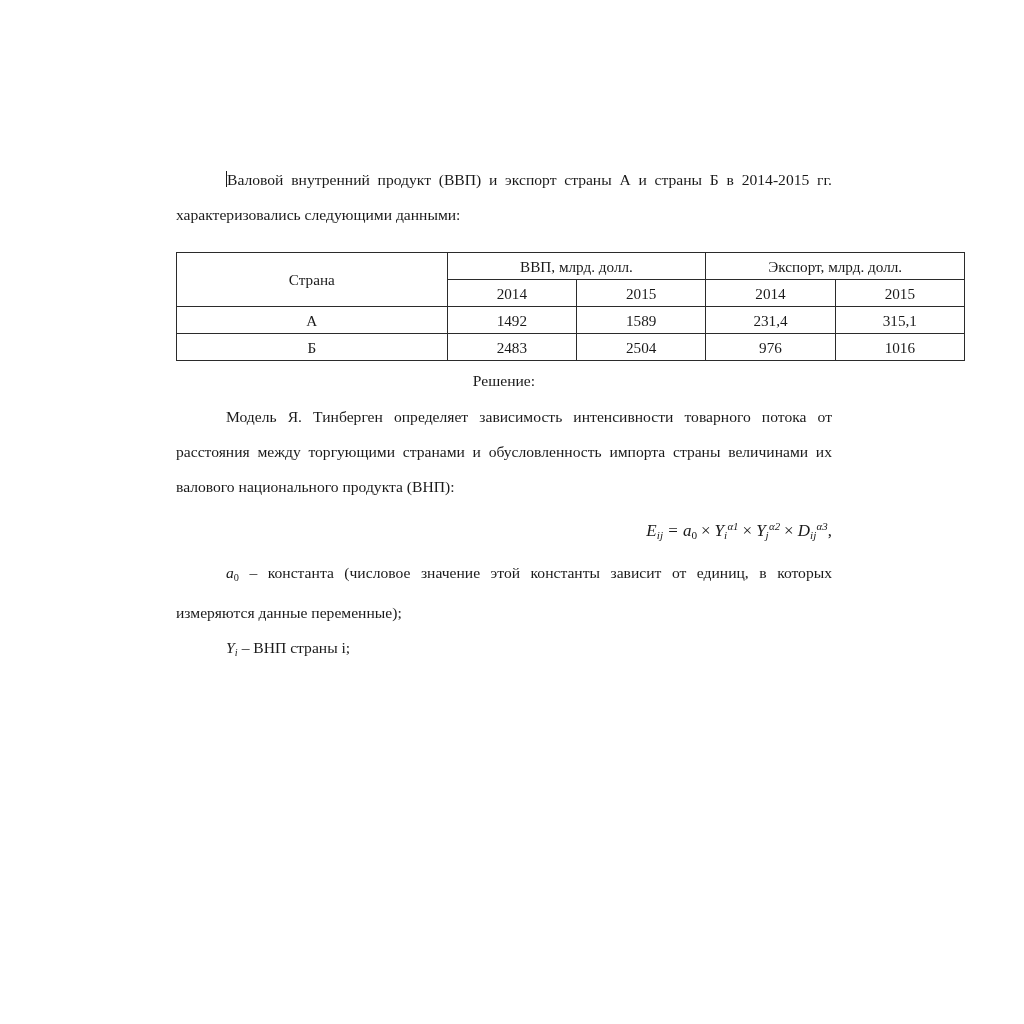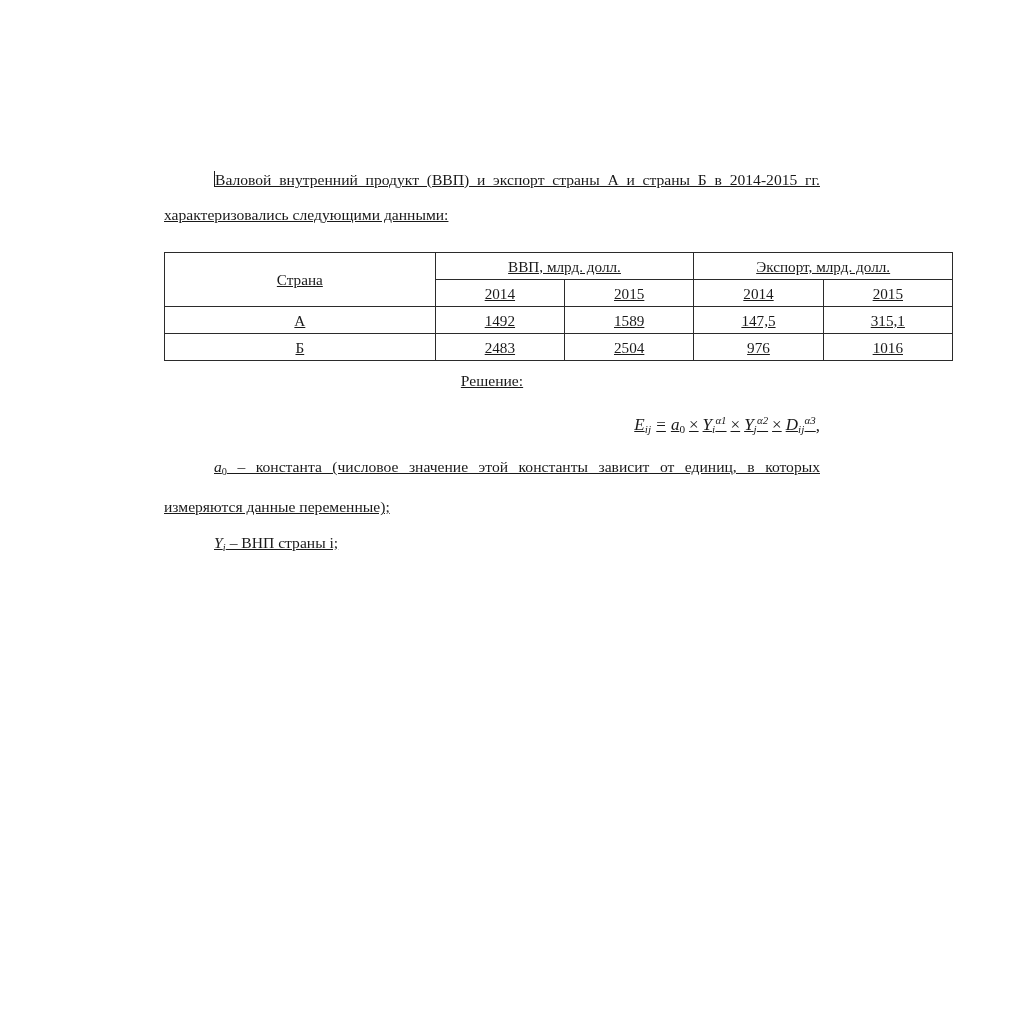--- a/index.html
+++ b/index.html
@@ -18,24 +18,23 @@
 
   .page {
     position: relative;
     width: 1024px;
     height: 1024px;
     background: #ffffff;
   }
 
   .doc-body {
     position: absolute;
-    left: 164px;
+    left: 176px;
     top: 162px;
     width: 656px;
-    text-decoration: underline;
   }
 
   p.para {
     margin: 0;
     font-size: 15.6px;
     line-height: 35.2px;
     text-align: justify;
     text-justify: inter-word;
     color: #1a1a1a;
   }
@@ -146,36 +145,37 @@
         <tr>
           <td>2014</td>
           <td>2015</td>
           <td>2014</td>
           <td>2015</td>
         </tr>
         <tr>
           <td>А</td>
           <td>1492</td>
           <td>1589</td>
-          <td>147,5</td>
+          <td>231,4</td>
           <td>315,1</td>
         </tr>
         <tr>
           <td>Б</td>
           <td>2483</td>
           <td>2504</td>
           <td>976</td>
           <td>1016</td>
         </tr>
       </tbody>
     </table>
 
 
     <p class="para centered">Решение:</p>
 
+    <p class="para indent">Модель Я. Тинберген определяет зависимость интенсивности товарного потока от расстояния между торгующими странами и обусловленность импорта страны величинами их валового национального продукта (ВНП):</p>
 
     <div class="formula"><span class="inline-var"><span class="mi">E</span><span class="msub">ij</span></span><span class="meq">=</span><span class="inline-var"><span class="mi">a</span><span class="mnum">0</span></span><span class="mop">×</span><span class="inline-var"><span class="mi">Y</span><span class="msub">i</span><span class="msup">α1</span></span><span class="mop">×</span><span class="inline-var"><span class="mi">Y</span><span class="msub">j</span><span class="msup">α2</span></span><span class="mop">×</span><span class="inline-var"><span class="mi">D</span><span class="msub">ij</span><span class="msup">α3</span></span><span>,</span></div>
 
 
     <p class="para indent"><span class="inline-var"><span class="mi">a</span><span class="mnum">0</span></span><span> – константа (числовое значение этой константы зависит от единиц, в которых измеряются данные переменные);</span></p>
 
     <p class="para indent"><span class="inline-var"><span class="mi">Y</span><span class="msub">i</span></span><span> – ВНП страны i;</span></p>
 
   </div>
 </div>

